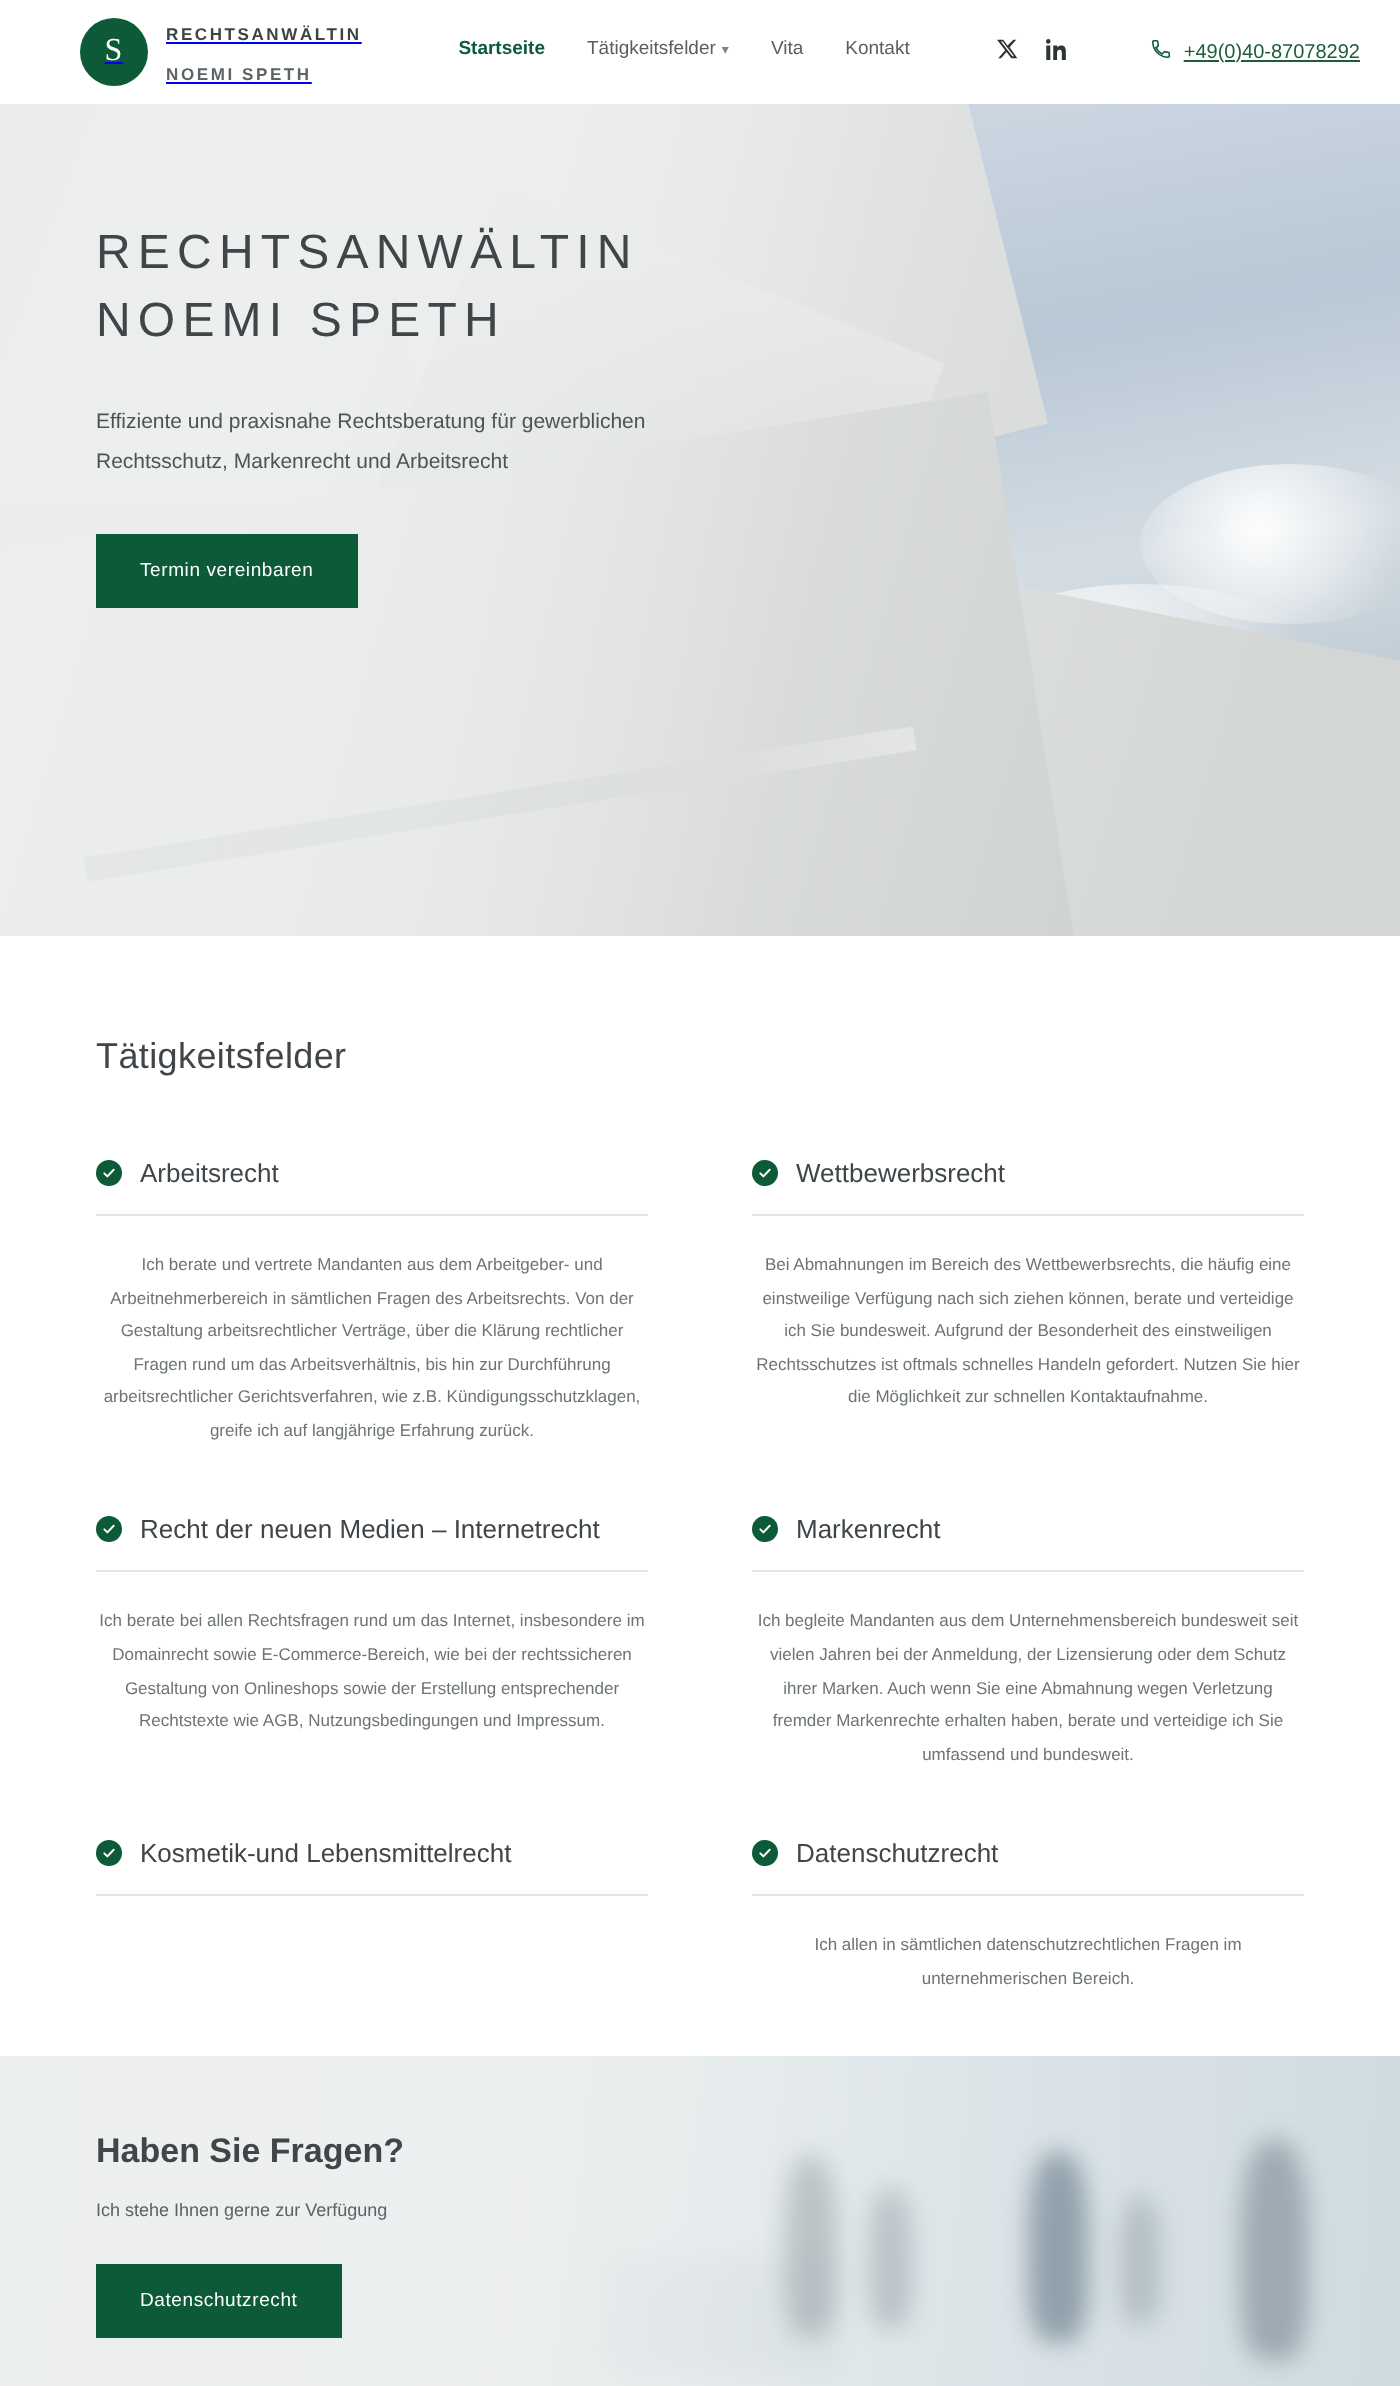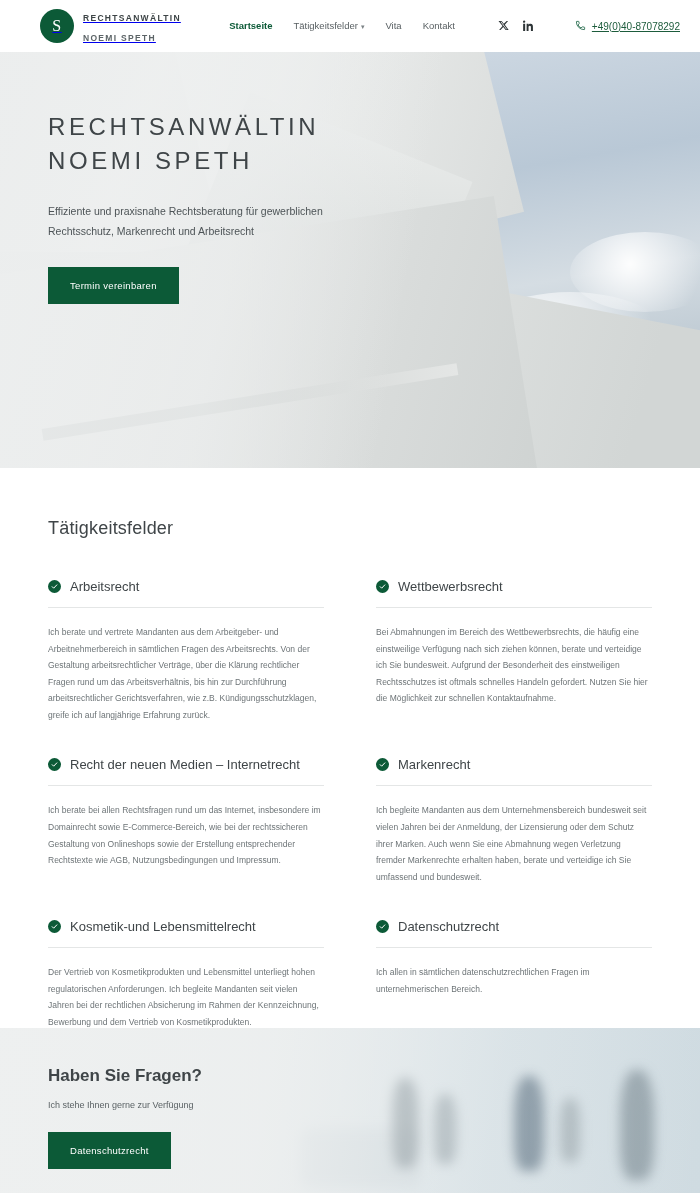--- a/index.html
+++ b/index.html
@@ -140,21 +140,21 @@
     display: flex; align-items: center; gap: 9px;
     border-bottom: 1px solid #e4e6e6; padding-bottom: 13px;
   }
   .check {
     width: 13px; height: 13px; border-radius: 50%; background: #0c5a37;
     display: flex; align-items: center; justify-content: center; flex: none;
   }
   .check svg { display: block; }
   .card-title { font-size: 13px; color: #3f4548; font-weight: 400; }
   .card-body {
-    margin-top: 16px; font-size: 8.5px; line-height: 1.95; color: #6d7477;
+    margin-top: 16px; font-size: 8.5px; line-height: 1.95; color: #6d7477; text-align: center;
   }
 
   
   .cta {
     position: absolute; top: 1028px; left: 0; width: 700px; height: 165px;
     overflow: hidden;
   }
   .cta-art {
     position: absolute; inset: 0;
     background: linear-gradient(90deg,#e9ecec 0%, #e4e9ea 35%, #dbe4e8 60%, #cfdbe1 100%);
@@ -304,21 +304,20 @@
 
     <div class="card">
       <div class="card-head">
         <span class="check">
           <svg width="7" height="7" viewBox="0 0 24 24" aria-hidden="true">
               <path fill="none" stroke="#fff" stroke-width="3.4" stroke-linecap="round" stroke-linejoin="round" d="M4 12.6l5.2 5.2L20 6.4"></path>
             </svg>
         </span>
         <h3 class="card-title">Kosmetik-und Lebensmittelrecht</h3>
       </div>
-      <p class="card-body">Der Vertrieb von Kosmetikprodukten und Lebensmittel unterliegt hohen regulatorischen Anforderungen. Ich begleite Mandanten seit vielen Jahren bei der rechtlichen Absicherung im Rahmen der Kennzeichnung, Bewerbung und dem Vertrieb von Kosmetikprodukten.</p>
     </div>
 
     <div class="card">
       <div class="card-head">
         <span class="check">
           <svg width="7" height="7" viewBox="0 0 24 24" aria-hidden="true">
               <path fill="none" stroke="#fff" stroke-width="3.4" stroke-linecap="round" stroke-linejoin="round" d="M4 12.6l5.2 5.2L20 6.4"></path>
             </svg>
         </span>
         <h3 class="card-title">Datenschutzrecht</h3>

